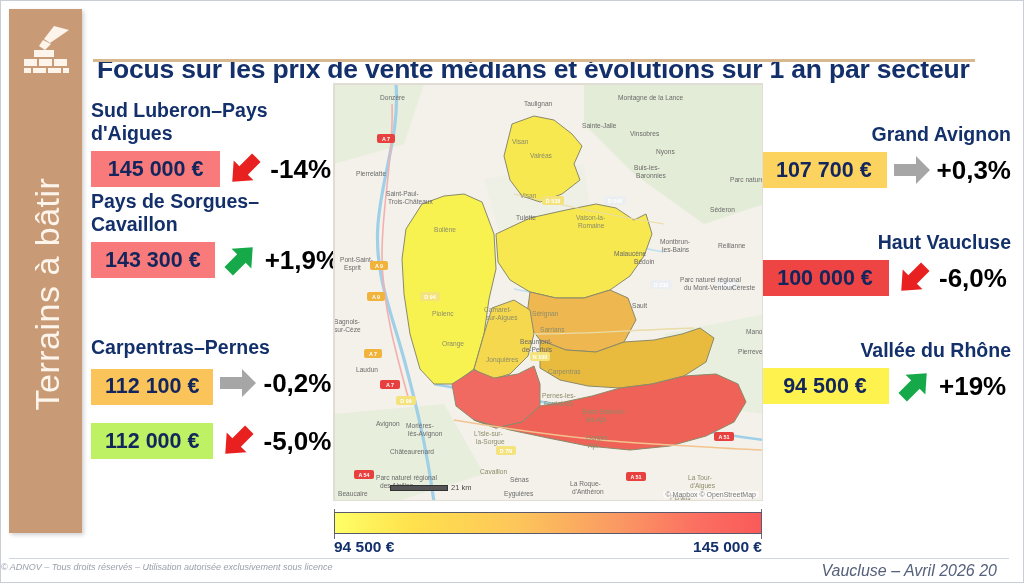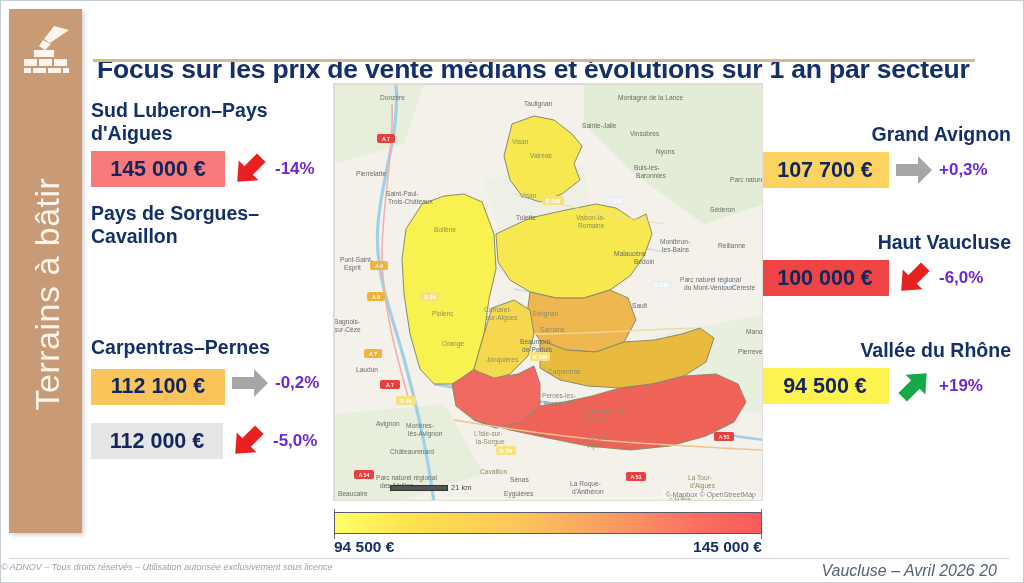--- a/index.html
+++ b/index.html
@@ -75,22 +75,22 @@
     font-size:21.5px;
     font-weight:bold;
     box-sizing:border-box;
     white-space:nowrap;
   }
   .arrow{
     width:50px;height:40px;flex:0 0 50px;
     display:flex;align-items:center;justify-content:center;
   }
   .pct{
-    color:#6d28d9;
-    font-size:17px;
+    color:#000000;
+    font-size:26px;
     font-weight:bold;
     white-space:nowrap;
   }
   .right .sector-name{text-align:right;}
 
   
   .map{
     position:absolute;left:332px;top:82px;width:430px;height:418px;
     background:#f2efe9;
     overflow:hidden;
@@ -193,41 +193,52 @@
         <svg viewBox="0 0 40 40" width="44" height="40">
             <g transform="rotate(45 20 20)">
               <path d="M14 4 h12 v18 h8 L20 38 L6 22 h8 Z" fill="#e8201f"></path>
             </g>
           </svg>
       </div>
       <div class="pct">-14%</div>
     </div>
   </div>
 
-  <div class="sector left" style="left:90px;top:201px;width:240px;">
+  <div class="sector left" style="left:90px;top:189px;width:240px;">
     <div class="sector-name">Pays de Sorgues–
 Cavaillon</div>
+    <div class="sector-row">
+      <div class="price-box" style="background:#f97a7a;width:134px;">143 300 €</div>
+      <div class="arrow">
+        <svg viewBox="0 0 40 40" width="44" height="40">
+            <g transform="rotate(45 20 20)">
+              <path d="M20 2 L34 18 h-8 v18 h-12 V18 h-8 Z" fill="#16a94a"></path>
+            </g>
+          </svg>
+      </div>
+      <div class="pct">+1,9%</div>
+    </div>
   </div>
 
   <div class="sector left" style="left:90px;top:335px;width:240px;">
     <div class="sector-name">Carpentras–Pernes</div>
     <div class="sector-row">
       <div class="price-box" style="background:#fbc45a;width:134px;margin-top:7px;">112 100 €</div>
       <div class="arrow">
         <svg viewBox="0 0 44 40" width="46" height="40">
             <path d="M4 14 h22 V6 l14 14 l-14 14 v-8 H4 Z" fill="#a6a6a6"></path>
           </svg>
       </div>
       <div class="pct">-0,2%</div>
     </div>
   </div>
 
   <div class="sector left" style="left:90px;top:420px;width:240px;">
     <div class="sector-row">
-      <div class="price-box" style="background:#e5e5e5;width:132px;">112 000 €</div>
+      <div class="price-box" style="background:#bef264;width:132px;">112 000 €</div>
       <div class="arrow">
         <svg viewBox="0 0 40 40" width="44" height="40">
             <g transform="rotate(45 20 20)">
               <path d="M14 4 h12 v18 h8 L20 38 L6 22 h8 Z" fill="#e8201f"></path>
             </g>
           </svg>
       </div>
       <div class="pct">-5,0%</div>
     </div>
   </div>

